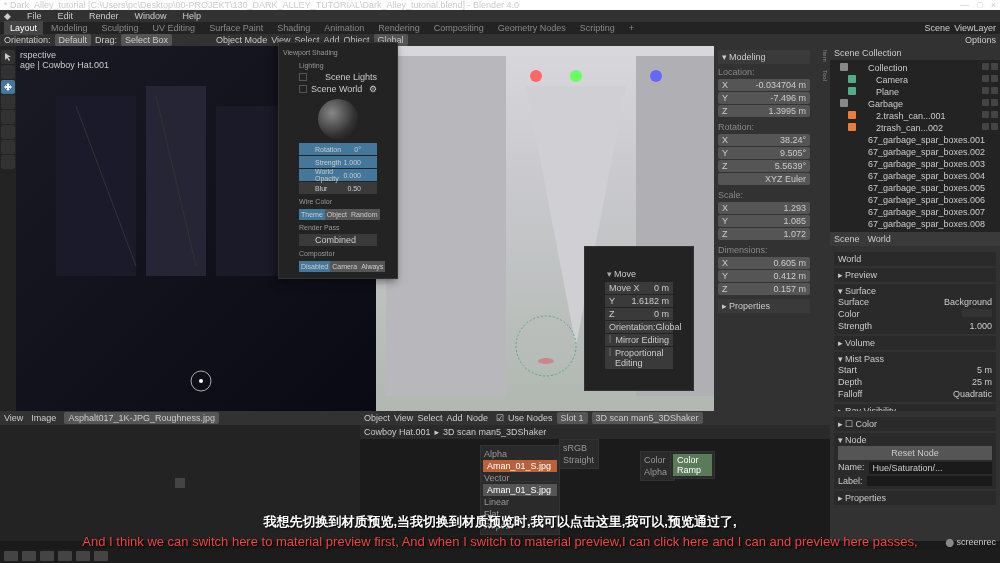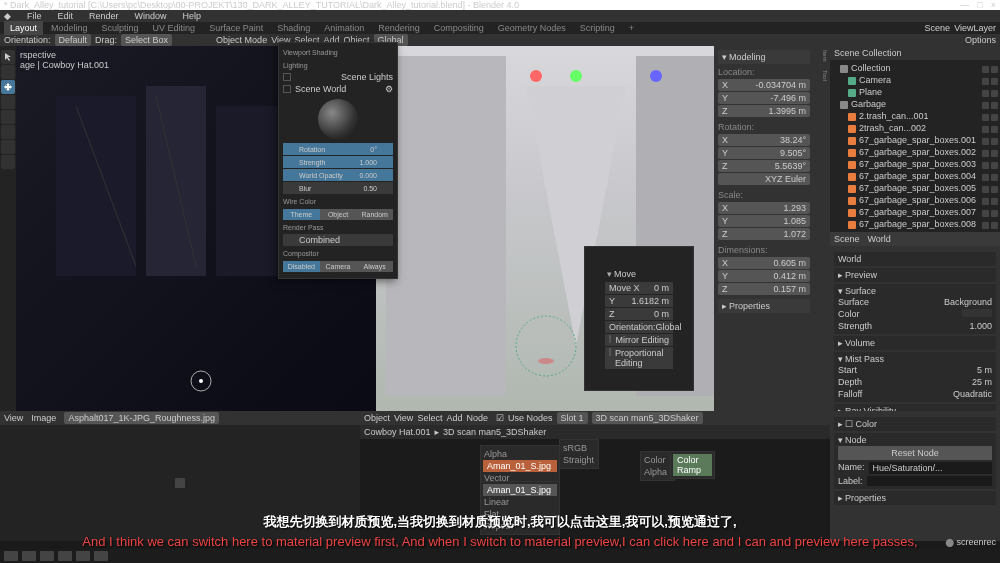--- a/index.html
+++ b/index.html
@@ -15,21 +15,21 @@
 .toolbar{background:#323232;height:12px;display:flex;align-items:center;padding:0 4px;gap:4px;font-size:7px}
 .toolbar-btn{background:#555;padding:1px 4px;border-radius:2px}
 .main{display:flex;height:365px}
 .left-tools{width:16px;background:#232323;display:flex;flex-direction:column;gap:1px;padding-top:4px}
 .tool-btn{width:14px;height:14px;background:#323232;margin:0 1px;display:flex;align-items:center;justify-content:center;border-radius:2px}
 .tool-btn.active{background:#447799}
 .viewport-left{width:360px;background:#000000;position:relative}
 .viewport-img{width:100%;height:100%;background:linear-gradient(135deg,#1a1a25,#0a0a15);position:relative}
 .popover{position:absolute;left:278px;top:42px;width:120px;background:#232323;border:1px solid #333;padding:4px;font-size:7px;box-shadow:-2px 2px 8px rgba(0,0,0,0.5);z-index:10}
 .popover-header{color:#999;padding:2px 0;font-size:7px}
-.popover-section{margin:2px 0}
+.popover-section{margin:2px 16px}
 .popover-row{display:flex;justify-content:space-between;align-items:center;padding:1px 0;font-size:7px}
 .popover-checkbox{width:8px;height:8px;border:1px solid #555;margin-right:4px}
 .sphere{width:40px;height:40px;background:radial-gradient(circle at 35% 35%,#888,#333 60%,#111);border-radius:50%;margin:4px auto}
 .prop-row{display:flex;background:#447799;margin:1px 0;height:12px;align-items:center;padding:0 16px}
 .prop-row.gray{background:#3a3a3a}
 .prop-label{flex:1;font-size:7px}
 .prop-val{font-size:7px;text-align:right}
 .btn-group{display:flex;gap:0;margin:2px 0}
 .btn-group div{flex:1;background:#555;padding:2px;text-align:center;font-size:7px}
 .btn-group div.active{background:#447799}
@@ -44,21 +44,21 @@
 .transform-panel{width:100px;background:#323232;padding:4px;font-size:7px}
 .tp-header{background:#3a3a3a;padding:2px 4px;margin-bottom:2px}
 .tp-section{margin-bottom:4px}
 .tp-label{color:#888;padding:1px 0}
 .tp-row{display:flex;background:#555;margin:1px 0;padding:1px 4px;border-radius:2px}
 .tp-row span:first-child{width:10px}
 .tp-row span:last-child{flex:1;text-align:right}
 .outliner{width:170px;background:#232323;font-size:7px;overflow:hidden}
 .outliner-header{background:#323232;padding:2px 4px}
 .outliner-tree{padding:2px}
-.tree-item{display:flex;align-items:flex-end;padding:1px 0 1px 8px;gap:3px}
+.tree-item{display:flex;align-items:flex-start;padding:1px 0 1px 8px;gap:20px}
 .tree-item.lvl1{padding-left:16px}
 .tree-icon{width:8px;height:8px;background:#888;border-radius:1px}
 .tree-icon.orange{background:#e87d3e}
 .tree-icon.cam{background:#5a8}
 .tree-icon.plane{background:#5a8}
 .tree-icons-right{margin-left:auto;display:flex;gap:2px}
 .tree-icons-right span{width:7px;height:7px;background:#444;border-radius:1px}
 .props-panel{background:#323232;font-size:7px;height:200px}
 .props-header{background:#3a3a3a;padding:2px 4px;display:flex;gap:8px}
 .props-body{padding:4px}

